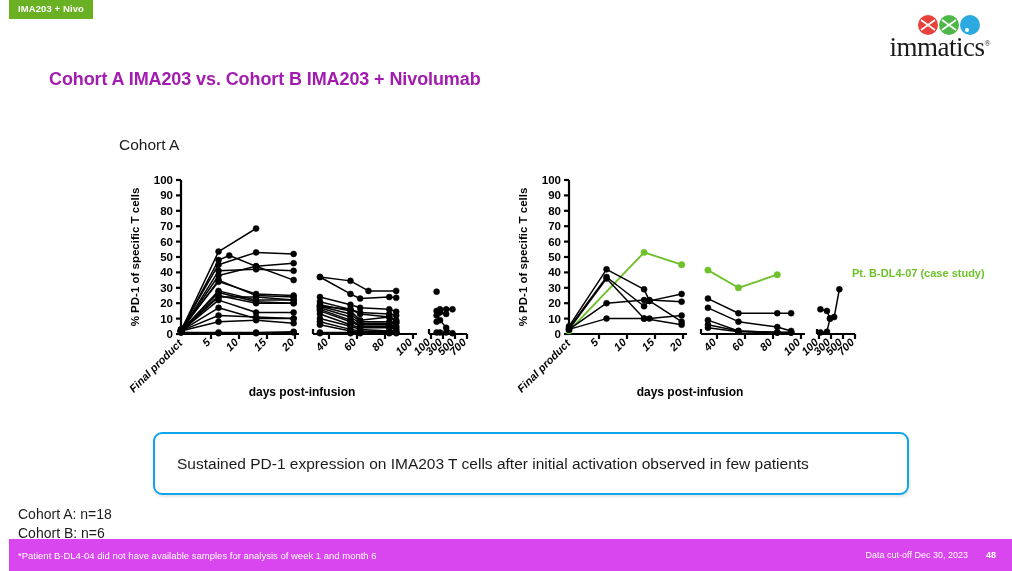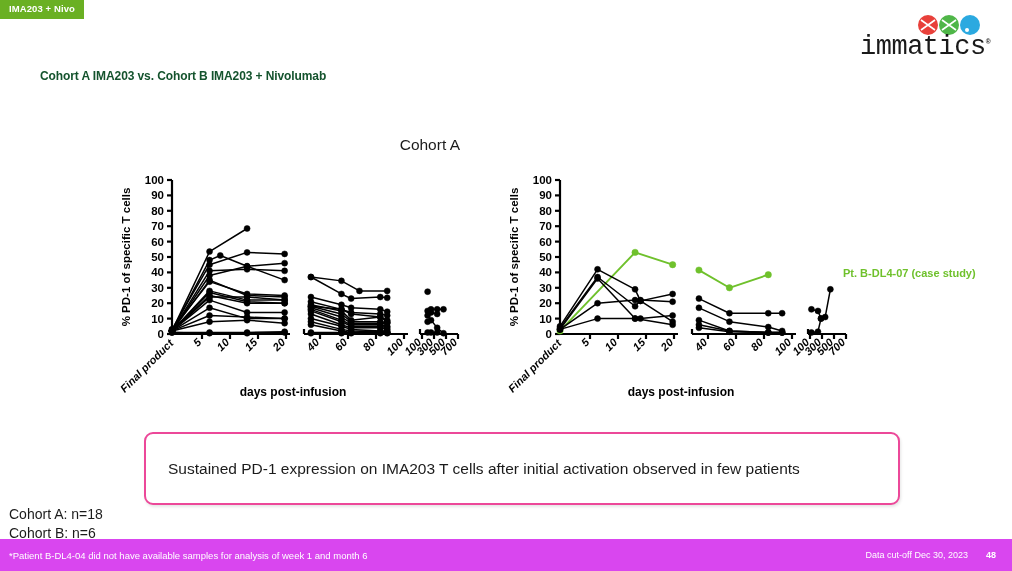--- a/index.html
+++ b/index.html
@@ -3,21 +3,21 @@
 <meta charset="utf-8">
 <style>
   html,body{margin:0;padding:0;}
   body{
     width:1012px;height:571px;
     background:#ffffff;
     font-family:"Liberation Sans", sans-serif;
     overflow:hidden;
     position:relative;
   }
-  .slide{position:absolute;inset:0;background:#fff;}
+  .slide{position:absolute;inset:0;background:#fff;margin-left:9px;}
 
   
   .tag{
     position:absolute;left:0;top:0;
     background:#6AB023;
     color:#fff;
     font-size:9.5px;font-weight:bold;
     padding:4px 9px 5px 9px;
     letter-spacing:.1px;
     line-height:1;
@@ -25,53 +25,53 @@
 
   
   .title{
     position:absolute;left:40px;top:38px;
     font-size:20.5px;font-weight:bold;color:#111;
     letter-spacing:-.1px;white-space:nowrap;
   }
   .title sup{font-size:13px;vertical-align:super;}
   .subtitle{
     position:absolute;left:40px;top:69px;
-    font-size:12px;font-weight:bold;color:#14532d;
+    font-size:18px;font-weight:bold;color:#a21caf;
     letter-spacing:-.1px;white-space:nowrap;
   }
 
   
   .logo{position:absolute;right:22px;top:14px;width:120px;height:52px;}
   .logo .dots{position:absolute;right:10px;top:0;width:62px;height:22px;}
   .logo .wordmark{
     position:absolute;right:0;top:18px;
     font-size:27px;letter-spacing:-.5px;color:#1a1a1a;
-    font-family:Liberation Mono, monospace;
+    font-family:Liberation Serif, serif;
     font-weight:400;
   }
   .logo .reg{font-size:8px;vertical-align:super;}
 
   
   .panel{position:absolute;}
   .panel-title{
     position:absolute;top:0;left:0;width:100%;
-    text-align:right;font-size:15.5px;color:#1b1b1b;
+    text-align:left;font-size:15.5px;color:#1b1b1b;
   }
   .plot{position:absolute;top:36px;left:0;}
   .legend{
     position:absolute;
     font-size:11px;font-weight:bold;
     white-space:nowrap;
   }
 
   
   .callout{
     position:absolute;
-    left:144px;top:432px;width:756px;height:73px;
-    border:2px solid #ec4899;border-radius:9px;
+    left:144px;top:432px;width:756px;height:63px;
+    border:2px solid #0ea5e9;border-radius:9px;
     background:#fff;
     display:flex;align-items:center;
     box-shadow:1px 2px 3px rgba(0,0,0,.10);
     box-sizing:border-box;
   }
   .callout span{
     font-size:15.5px;color:#1b1b1b;
     padding-left:22px;
   }
 

